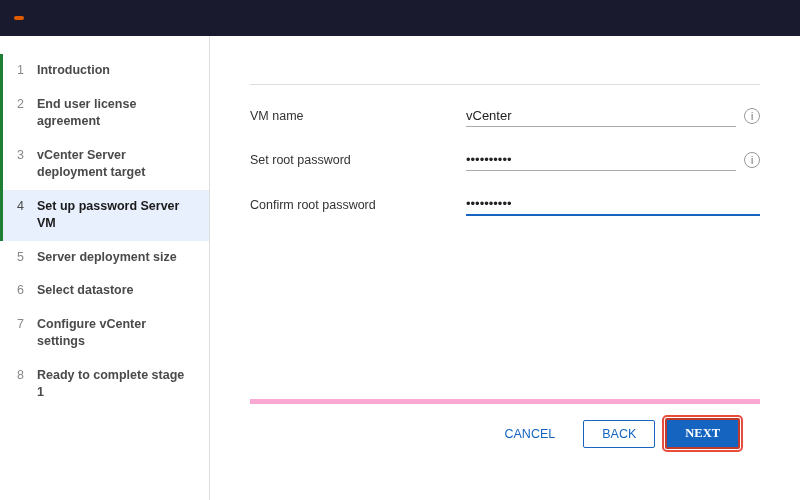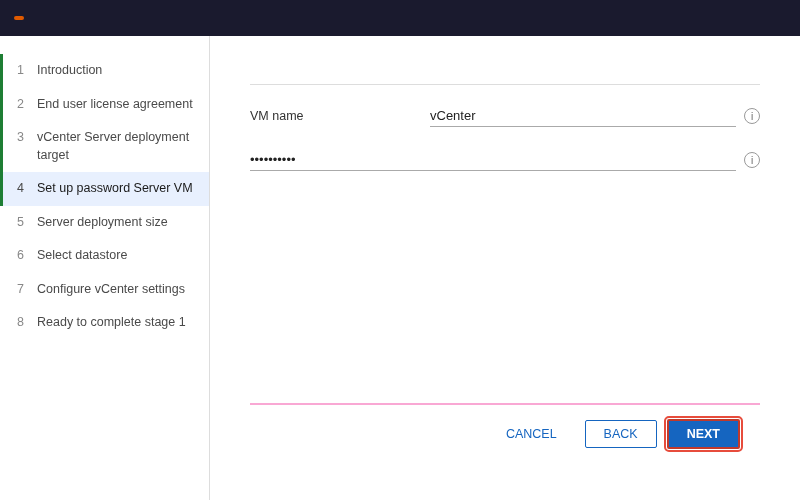--- a/index.html
+++ b/index.html
@@ -73,20 +73,21 @@
     .sidebar-item .step-num {
       color: #888;
       flex-shrink: 0;
       min-width: 14px;
     }
     .sidebar-item.active .step-num {
       color: #4a4a4a;
     }
     .sidebar-item .step-label {
       flex: 1;
+      font-weight: bold;
     }
 
     
     .content {
       flex: 1;
       padding: 28px 40px 37px 40px;
       background: #fff;
       display: flex;
       flex-direction: column;
     }
@@ -118,20 +119,21 @@
       width: 180px;
       color: #333;
       font-size: 12.5px;
       flex-shrink: 0;
     }
     .form-field-wrap {
       display: flex;
       align-items: center;
       flex: 1;
       gap: 8px;
+      margin-left: 36px;
     }
     .form-input {
       flex: 1;
       border: none;
       border-bottom: 1px solid #aaa;
       outline: none;
       font-size: 13px;
       padding: 3px 0;
       color: #222;
       background: transparent;
@@ -153,21 +155,21 @@
       cursor: pointer;
     }
 
     
     .footer {
       display: flex;
       justify-content: flex-end;
       align-items: center;
       gap: 10px;
       padding: 14px 20px;
-      border-top: 2px solid #f9a8d4;
+      border-top: 5px solid #f9a8d4;
       background: #fff;
     }
     .btn {
       padding: 6px 18px;
       font-size: 12.5px;
       cursor: pointer;
       border-radius: 2px;
     }
     .btn-cancel {
       background: transparent;
@@ -180,20 +182,21 @@
       color: #1565c0;
       text-align: right;
     }
     .btn-next {
       background: #1565c0;
       border: 2px solid #c0392b;
       color: #fff;
       font-weight: 600;
       outline: 2px solid #e74c3c;
       outline-offset: 1px;
+      font-family: Liberation Serif, serif;
     }
   </style>
 </head>
 <body>
 
 <div class="header">
   <span class="vm-logo"></span>
   <span class="header-title"></span>
 </div>
 
@@ -240,25 +243,32 @@
 
     <div class="form-section">
     <div class="form-row">
           <div class="form-label">VM name</div>
           <div class="form-field-wrap">
             <input class="form-input" type="text" value="vCenter" style="">
             <div class="info-icon">i</div>
           </div>
         </div>
         <div class="form-row">
+          <div class="form-label">Set root password</div>
           <div class="form-field-wrap">
             <input class="form-input" type="password" value="••••••••••" style="">
             <div class="info-icon">i</div>
           </div>
         </div>
+        <div class="form-row">
+          <div class="form-label">Confirm root password</div>
+          <div class="form-field-wrap">
+            <input class="form-input active-input" type="password" value="••••••••••" style="">
+          </div>
+        </div>
       </div>
 
   <div class="footer">
     <button class="btn btn-cancel">CANCEL</button>
     <button class="btn btn-back">BACK</button>
     <button class="btn btn-next">NEXT</button>
   </div>
     </div>
 </div>
 

